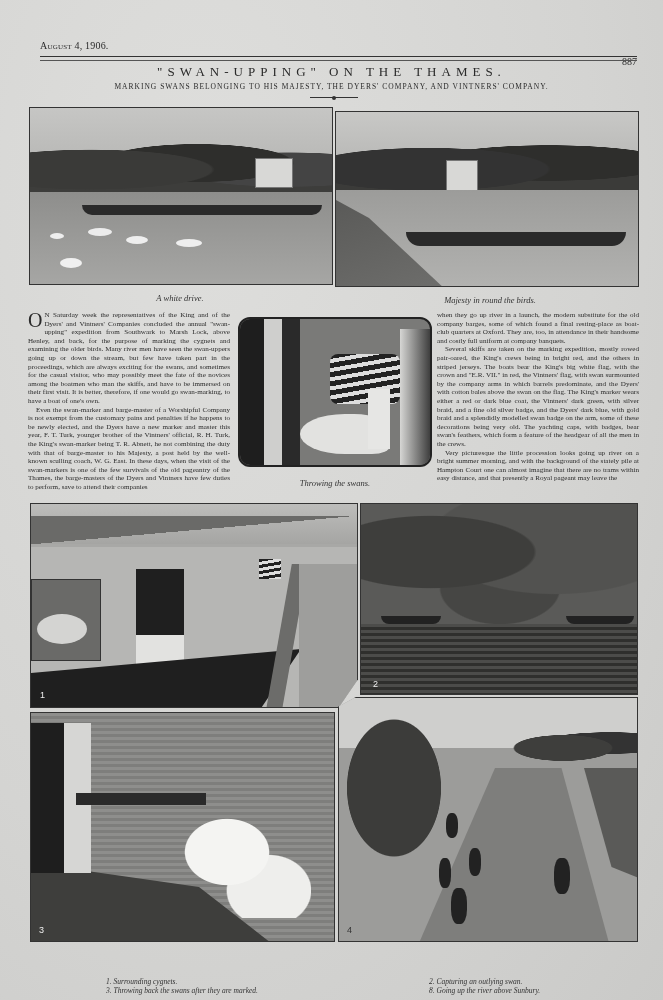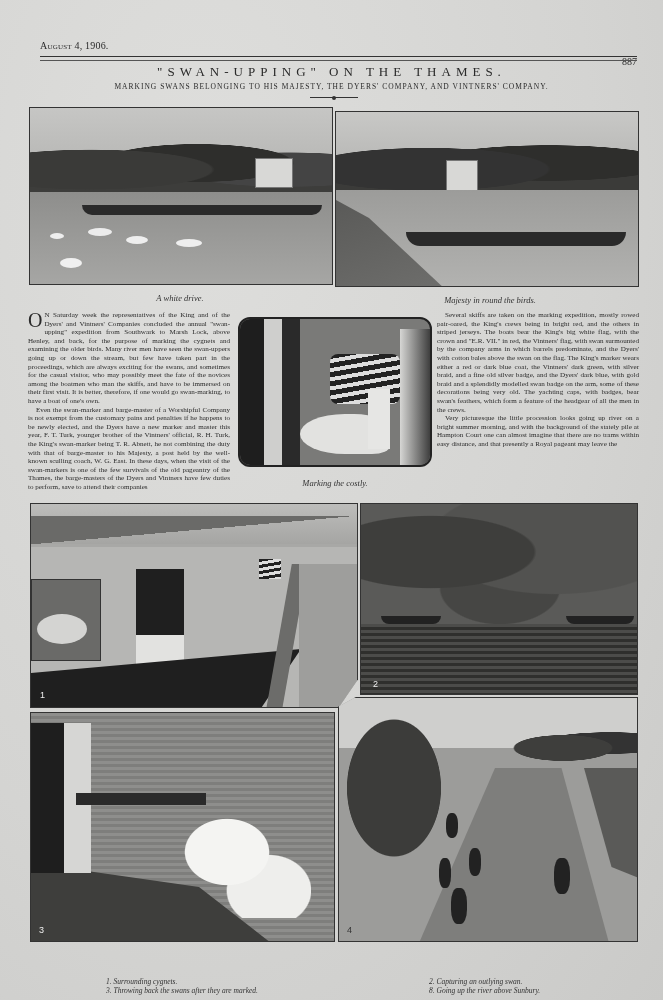--- a/index.html
+++ b/index.html
@@ -76,23 +76,24 @@
   <p>Even the swan-marker and barge-master of a Worshipful Company is not exempt from the customary pains and penalties if he happens to be newly elected, and the Dyers have a new marker and master this year, F. T. Turk, younger brother of the Vintners' official, R. H. Turk, the King's swan-marker being T. R. Abnett, he not combining the duty with that of barge-master to his Majesty, a post held by the well-known sculling coach, W. G. East. In these days, when the visit of the swan-markers is one of the few survivals of the old pageantry of the Thames, the barge-masters of the Dyers and Vintners have few duties to perform, save to attend their companies</p>
 </div>
 
 <div class="photo" style="left:238px; top:317px; width:194px; height:150px; border:2px solid #222; border-radius:12px; background:#7a7a78;">
   <div style="position:absolute; left:0; top:0; width:60px; height:150px; background:linear-gradient(90deg,#1e1e1e 0 40%,#cfcfcd 40% 70%,#2a2a2a 70%);"></div>
   <div style="position:absolute; left:90px; top:35px; width:70px; height:50px; background:repeating-linear-gradient(170deg,#222 0 5px,#ddd 5px 9px); border-radius:8px;"></div>
   <div style="position:absolute; left:60px; top:95px; width:90px; height:40px; background:#e2e2e0; border-radius:50% 40% 20% 50%;"></div>
   <div style="position:absolute; left:128px; top:70px; width:22px; height:60px; background:#e6e6e4;"></div>
   <div style="position:absolute; left:160px; top:10px; width:34px; height:140px; background:linear-gradient(90deg,#d6d6d4,#2a2a2a);"></div>
 </div>
-<div class="caption" style="left:270px; top:478px; width:130px;">Marking the costly.</div>
+<div class="caption" style="left:270px; top:478px; width:130px;">Throwing the swans.</div>
 
 <div class="col" style="left:437px; top:311px; width:202px;">
+  <p class="first">when they go up river in a launch, the modern substitute for the old company barges, some of which found a final resting-place as boat-club quarters at Oxford. They are, too, in attendance in their handsome and costly full uniform at company banquets.</p>
   <p>Several skiffs are taken on the marking expedition, mostly rowed pair-oared, the King's crews being in bright red, and the others in striped jerseys. The boats bear the King's big white flag, with the crown and "E.R. VII." in red, the Vintners' flag, with swan surmounted by the company arms in which barrels predominate, and the Dyers' with cotton bales above the swan on the flag. The King's marker wears either a red or dark blue coat, the Vintners' dark green, with silver braid, and a fine old silver badge, and the Dyers' dark blue, with gold braid and a splendidly modelled swan badge on the arm, some of these decorations being very old. The yachting caps, with badges, bear swan's feathers, which form a feature of the headgear of all the men in the crews.</p>
   <p>Very picturesque the little procession looks going up river on a bright summer morning, and with the background of the stately pile at Hampton Court one can almost imagine that there are no trams within easy distance, and that presently a Royal pageant may leave the</p>
 </div>
 
 <div class="photo" style="left:30px; top:503px; width:328px; height:205px; background:#a8a8a6; clip-path:polygon(0 0,100% 0,100% 86%,94% 100%,0 100%);">
   <div class="sky" style="height:40px; background:linear-gradient(#bdbdbb,#a5a5a3);"></div>
   <div style="position:absolute; left:0; top:12px; width:328px; height:28px; background:linear-gradient(175deg,#6a6a68 0 50%,transparent 50%);"></div>
   <div class="water" style="height:160px; background:#b6b6b4;"></div>
   <div style="position:absolute; left:0; top:75px; width:68px; height:80px; background:#6a6a68; border:1px solid #333;"></div>
   <div style="position:absolute; left:6px; top:110px; width:50px; height:30px; background:#d4d4d2; border-radius:50%;"></div>

